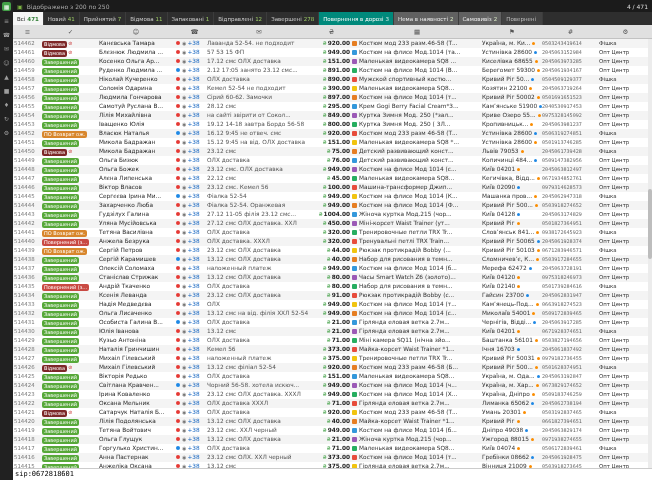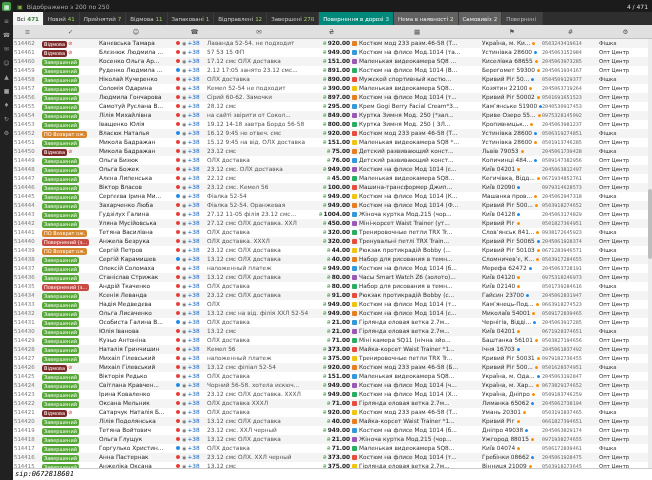--- a/index.html
+++ b/index.html
@@ -54,21 +54,21 @@
   .c-prod{display:flex;align-items:center;gap:2px;}
   .prod-ic{display:inline-block;width:5px;height:5px;border-radius:1px;flex:none;}
   .c-city{display:flex;align-items:center;gap:2px;}
   .carrier{display:inline-block;width:3px;height:3px;border-radius:50%;background:#fb8c00;flex:none;}
   .c-code{font-family:"DejaVu Sans Mono",monospace;font-size:5.1px;color:#666;}
   .c-src{color:#333;font-size:5.4px;}
   
   .sb{position:absolute;right:0;top:0;bottom:0;width:4px;background:#ececec;}
   .sb-thumb{position:absolute;right:0;top:150px;width:4px;height:70px;background:#bdbdbd;border-radius:2px;}
   
-  .bottombar{height:11px;background:#fff;border-top:1px solid #ccc;font-family:"DejaVu Sans Mono",monospace;font-size:7px;color:#000;padding-left:2px;line-height:10px;flex:none;font-style:italic;}
+  .bottombar{height:11px;background:#fff;border-top:1px solid #ccc;font-family:"DejaVu Sans Mono",monospace;font-size:7px;color:#000;padding-left:2px;line-height:10px;flex:none;}
 </style>
 </head>
 <body>
 
 <div class="app">
 
   <div class="sidebar">
     <div class="logo">▦</div>
 
   <span class="side-ic">≡</span>

